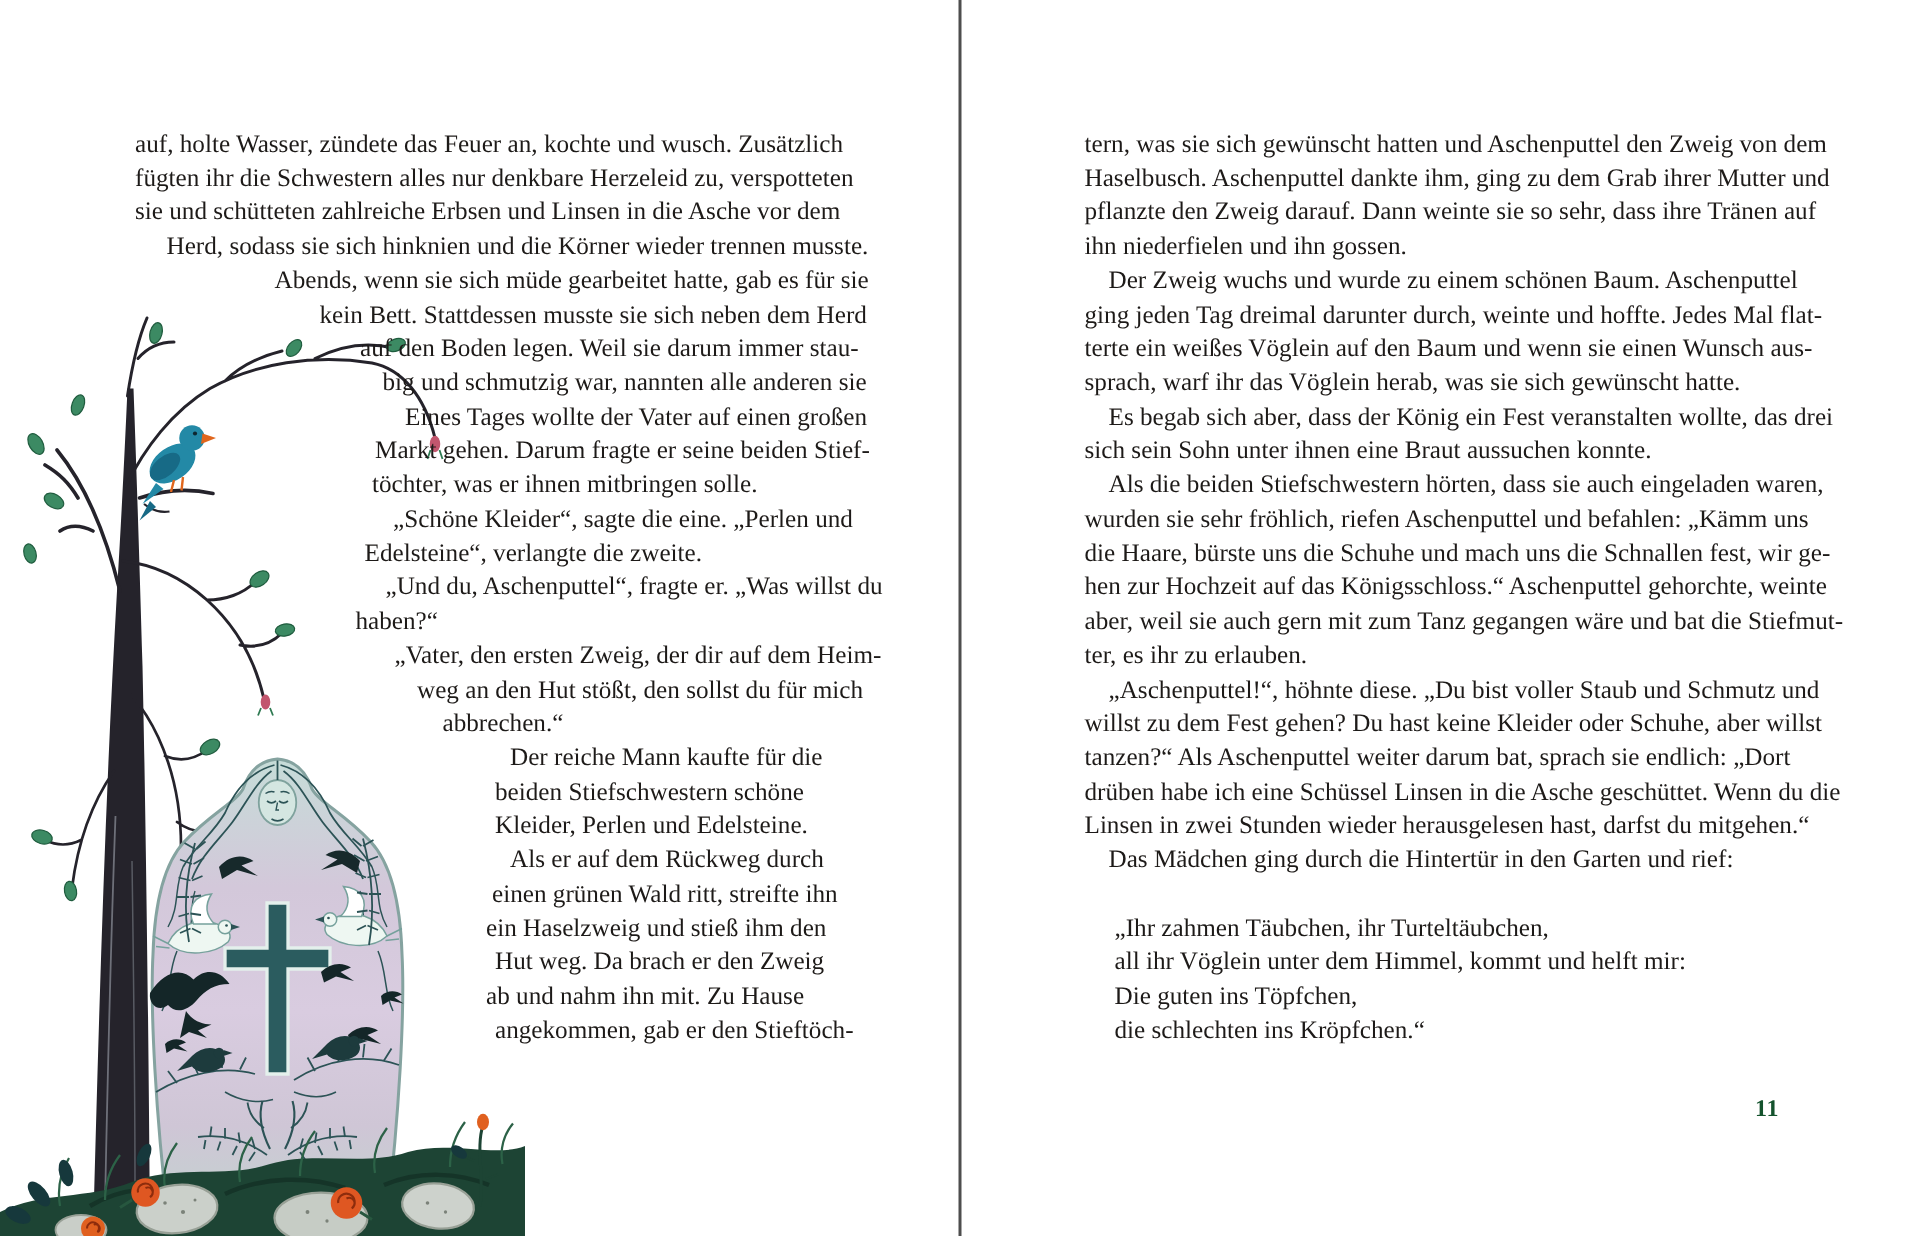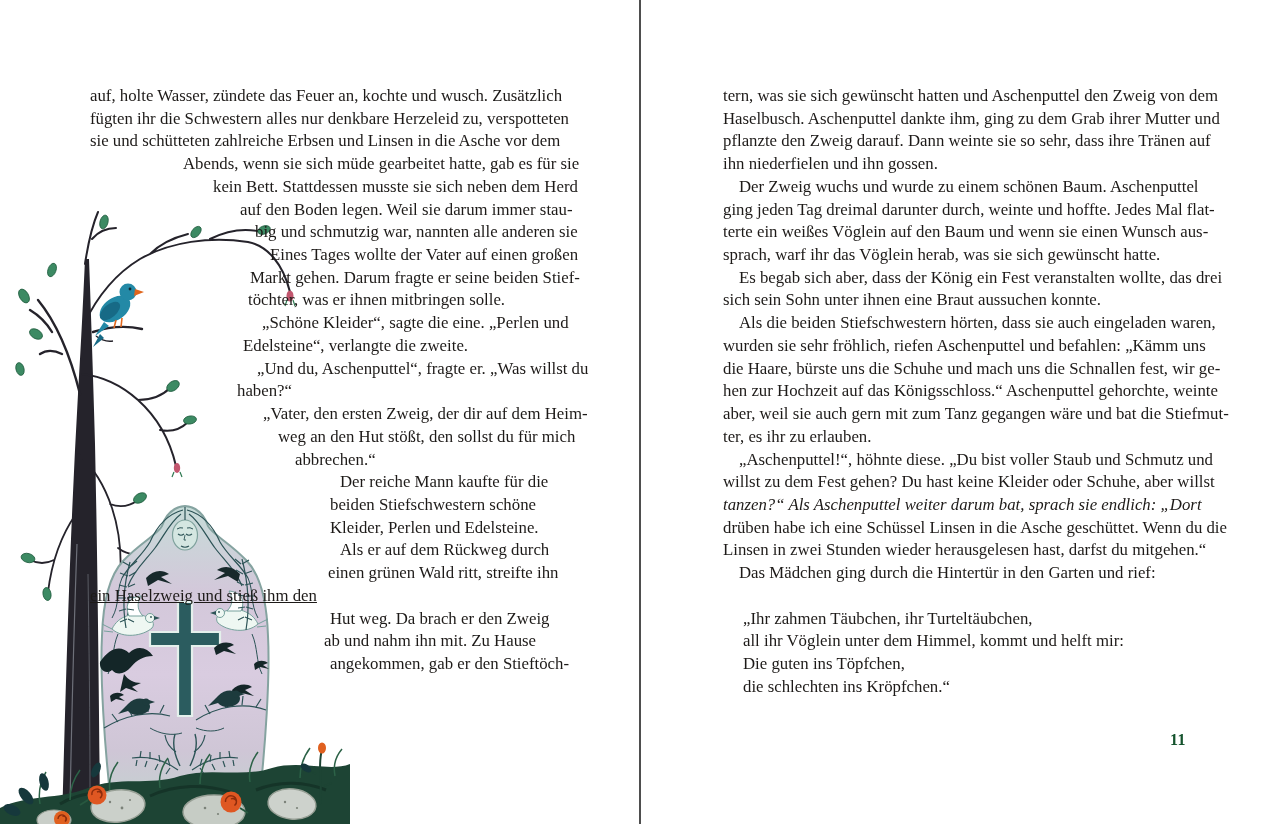--- a/index.html
+++ b/index.html
@@ -225,40 +225,41 @@
         <path d="M316,570 l-8,-4 M324,582 l8,-3" stroke="#1d4434" stroke-width="1.6"></path>
         <ellipse cx="306" cy="564" rx="3.5" ry="6" transform="rotate(-55 306 564)" fill="#16383c"></ellipse>
       </g>
     </g>
   </svg>
 
   <div class="textblock" style="left:90px;top:85px;width:470px;">
       <div class="line" style="padding-left: 0px;">auf, holte Wasser, zündete das Feuer an, kochte und wusch. Zusätzlich</div>
       <div class="line" style="padding-left: 0px;">fügten ihr die Schwestern alles nur denkbare Herzeleid zu, verspotteten</div>
       <div class="line" style="padding-left: 0px;">sie und schütteten zahlreiche Erbsen und Linsen in die Asche vor dem</div>
+      <div class="line" style="padding-left: 21px;">Herd, sodass sie sich hinknien und die Körner wieder trennen musste.</div>
       <div class="line" style="padding-left: 93px;">Abends, wenn sie sich müde gearbeitet hatte, gab es für sie</div>
       <div class="line" style="padding-left: 123px;">kein Bett. Stattdessen musste sie sich neben dem Herd</div>
       <div class="line" style="padding-left: 150px;">auf den Boden legen. Weil sie darum immer stau-</div>
       <div class="line" style="padding-left: 165px;">big und schmutzig war, nannten alle anderen sie</div>
       <div class="line" style="padding-left: 180px;">Eines Tages wollte der Vater auf einen großen</div>
       <div class="line" style="padding-left: 160px;">Markt gehen. Darum fragte er seine beiden Stief-</div>
       <div class="line" style="padding-left: 158px;">töchter, was er ihnen mitbringen solle.</div>
       <div class="line" style="padding-left: 172px;">„Schöne Kleider“, sagte die eine. „Perlen und</div>
       <div class="line" style="padding-left: 153px;">Edelsteine“, verlangte die zweite.</div>
       <div class="line" style="padding-left: 167px;">„Und du, Aschenputtel“, fragte er. „Was willst du</div>
       <div class="line" style="padding-left: 147px;">haben?“</div>
       <div class="line" style="padding-left: 173px;">„Vater, den ersten Zweig, der dir auf dem Heim-</div>
       <div class="line" style="padding-left: 188px;">weg an den Hut stößt, den sollst du für mich</div>
       <div class="line" style="padding-left: 205px;">abbrechen.“</div>
       <div class="line" style="padding-left: 250px;">Der reiche Mann kaufte für die</div>
       <div class="line" style="padding-left: 240px;">beiden Stiefschwestern schöne</div>
       <div class="line" style="padding-left: 240px;">Kleider, Perlen und Edelsteine.</div>
       <div class="line" style="padding-left: 250px;">Als er auf dem Rückweg durch</div>
       <div class="line" style="padding-left: 238px;">einen grünen Wald ritt, streifte ihn</div>
-      <div class="line" style=" text-decoration: underline;">ein Haselzweig und stieß ihm den</div>
+      <div class="line" style="padding-left: 234px;">ein Haselzweig und stieß ihm den</div>
       <div class="line" style="padding-left: 240px;">Hut weg. Da brach er den Zweig</div>
       <div class="line" style="padding-left: 234px;">ab und nahm ihn mit. Zu Hause</div>
       <div class="line" style="padding-left: 240px;">angekommen, gab er den Stieftöch-</div>
     </div>
 
   <div class="textblock" style="left:723px;top:85px;width:470px;">
       <div class="line" style="padding-left: 0px;">tern, was sie sich gewünscht hatten und Aschenputtel den Zweig von dem</div>
       <div class="line" style="padding-left: 0px;">Haselbusch. Aschenputtel dankte ihm, ging zu dem Grab ihrer Mutter und</div>
       <div class="line" style="padding-left: 0px;">pflanzte den Zweig darauf. Dann weinte sie so sehr, dass ihre Tränen auf</div>
       <div class="line" style="padding-left: 0px;">ihn niederfielen und ihn gossen.</div>
@@ -269,21 +270,21 @@
       <div class="line" style="padding-left: 16px;">Es begab sich aber, dass der König ein Fest veranstalten wollte, das drei</div>
       <div class="line" style="padding-left: 0px;">sich sein Sohn unter ihnen eine Braut aussuchen konnte.</div>
       <div class="line" style="padding-left: 16px;">Als die beiden Stiefschwestern hörten, dass sie auch eingeladen waren,</div>
       <div class="line" style="padding-left: 0px;">wurden sie sehr fröhlich, riefen Aschenputtel und befahlen: „Kämm uns</div>
       <div class="line" style="padding-left: 0px;">die Haare, bürste uns die Schuhe und mach uns die Schnallen fest, wir ge-</div>
       <div class="line" style="padding-left: 0px;">hen zur Hochzeit auf das Königsschloss.“ Aschenputtel gehorchte, weinte</div>
       <div class="line" style="padding-left: 0px;">aber, weil sie auch gern mit zum Tanz gegangen wäre und bat die Stiefmut-</div>
       <div class="line" style="padding-left: 0px;">ter, es ihr zu erlauben.</div>
       <div class="line" style="padding-left: 16px;">„Aschenputtel!“, höhnte diese. „Du bist voller Staub und Schmutz und</div>
       <div class="line" style="padding-left: 0px;">willst zu dem Fest gehen? Du hast keine Kleider oder Schuhe, aber willst</div>
-      <div class="line" style="padding-left: 0px; font-style: italic;">tanzen?“ Als Aschenputtel weiter darum bat, sprach sie endlich: „Dort</div>
+      <div class="line" style="padding-left: 0px;">tanzen?“ Als Aschenputtel weiter darum bat, sprach sie endlich: „Dort</div>
       <div class="line" style="padding-left: 0px;">drüben habe ich eine Schüssel Linsen in die Asche geschüttet. Wenn du die</div>
       <div class="line" style="padding-left: 0px;">Linsen in zwei Stunden wieder herausgelesen hast, darfst du mitgehen.“</div>
       <div class="line" style="padding-left: 16px;">Das Mädchen ging durch die Hintertür in den Garten und rief:</div>
       <div class="line" style="padding-left: 0px;"></div>
       <div class="line" style="padding-left: 20px;">„Ihr zahmen Täubchen, ihr Turteltäubchen,</div>
       <div class="line" style="padding-left: 20px;">all ihr Vöglein unter dem Himmel, kommt und helft mir:</div>
       <div class="line" style="padding-left: 20px;">Die guten ins Töpfchen,</div>
       <div class="line" style="padding-left: 20px;">die schlechten ins Kröpfchen.“</div>
     </div>
 

